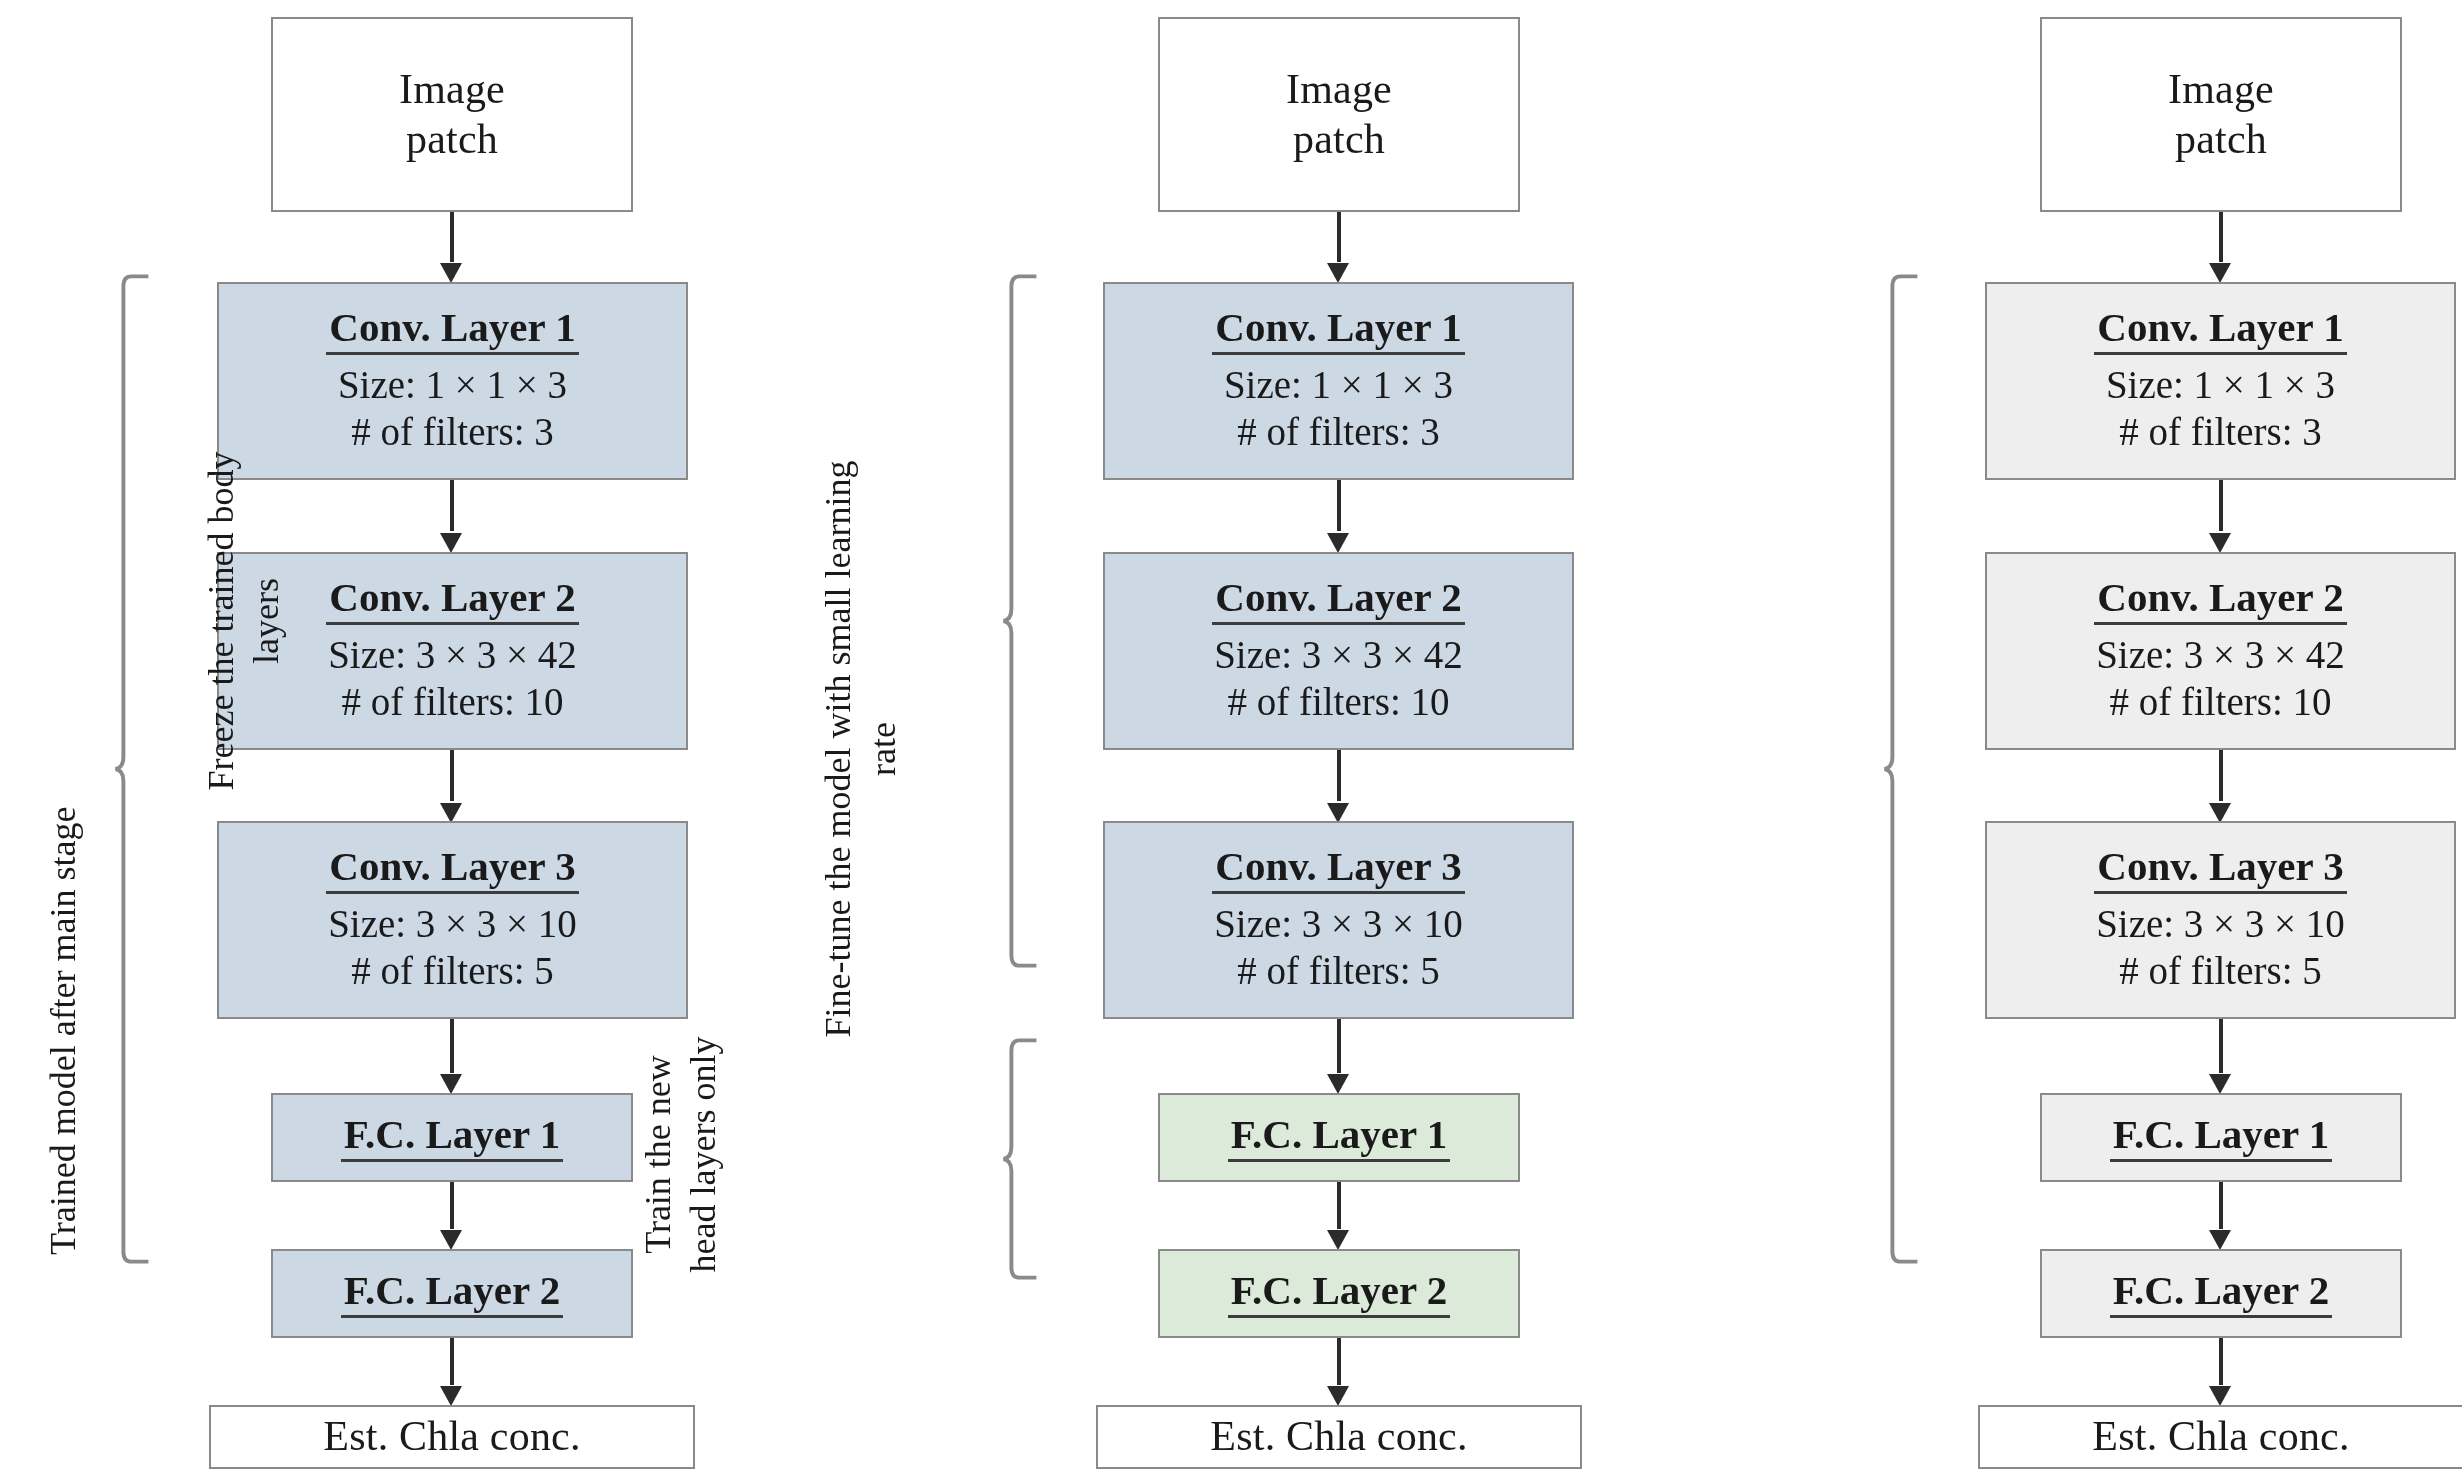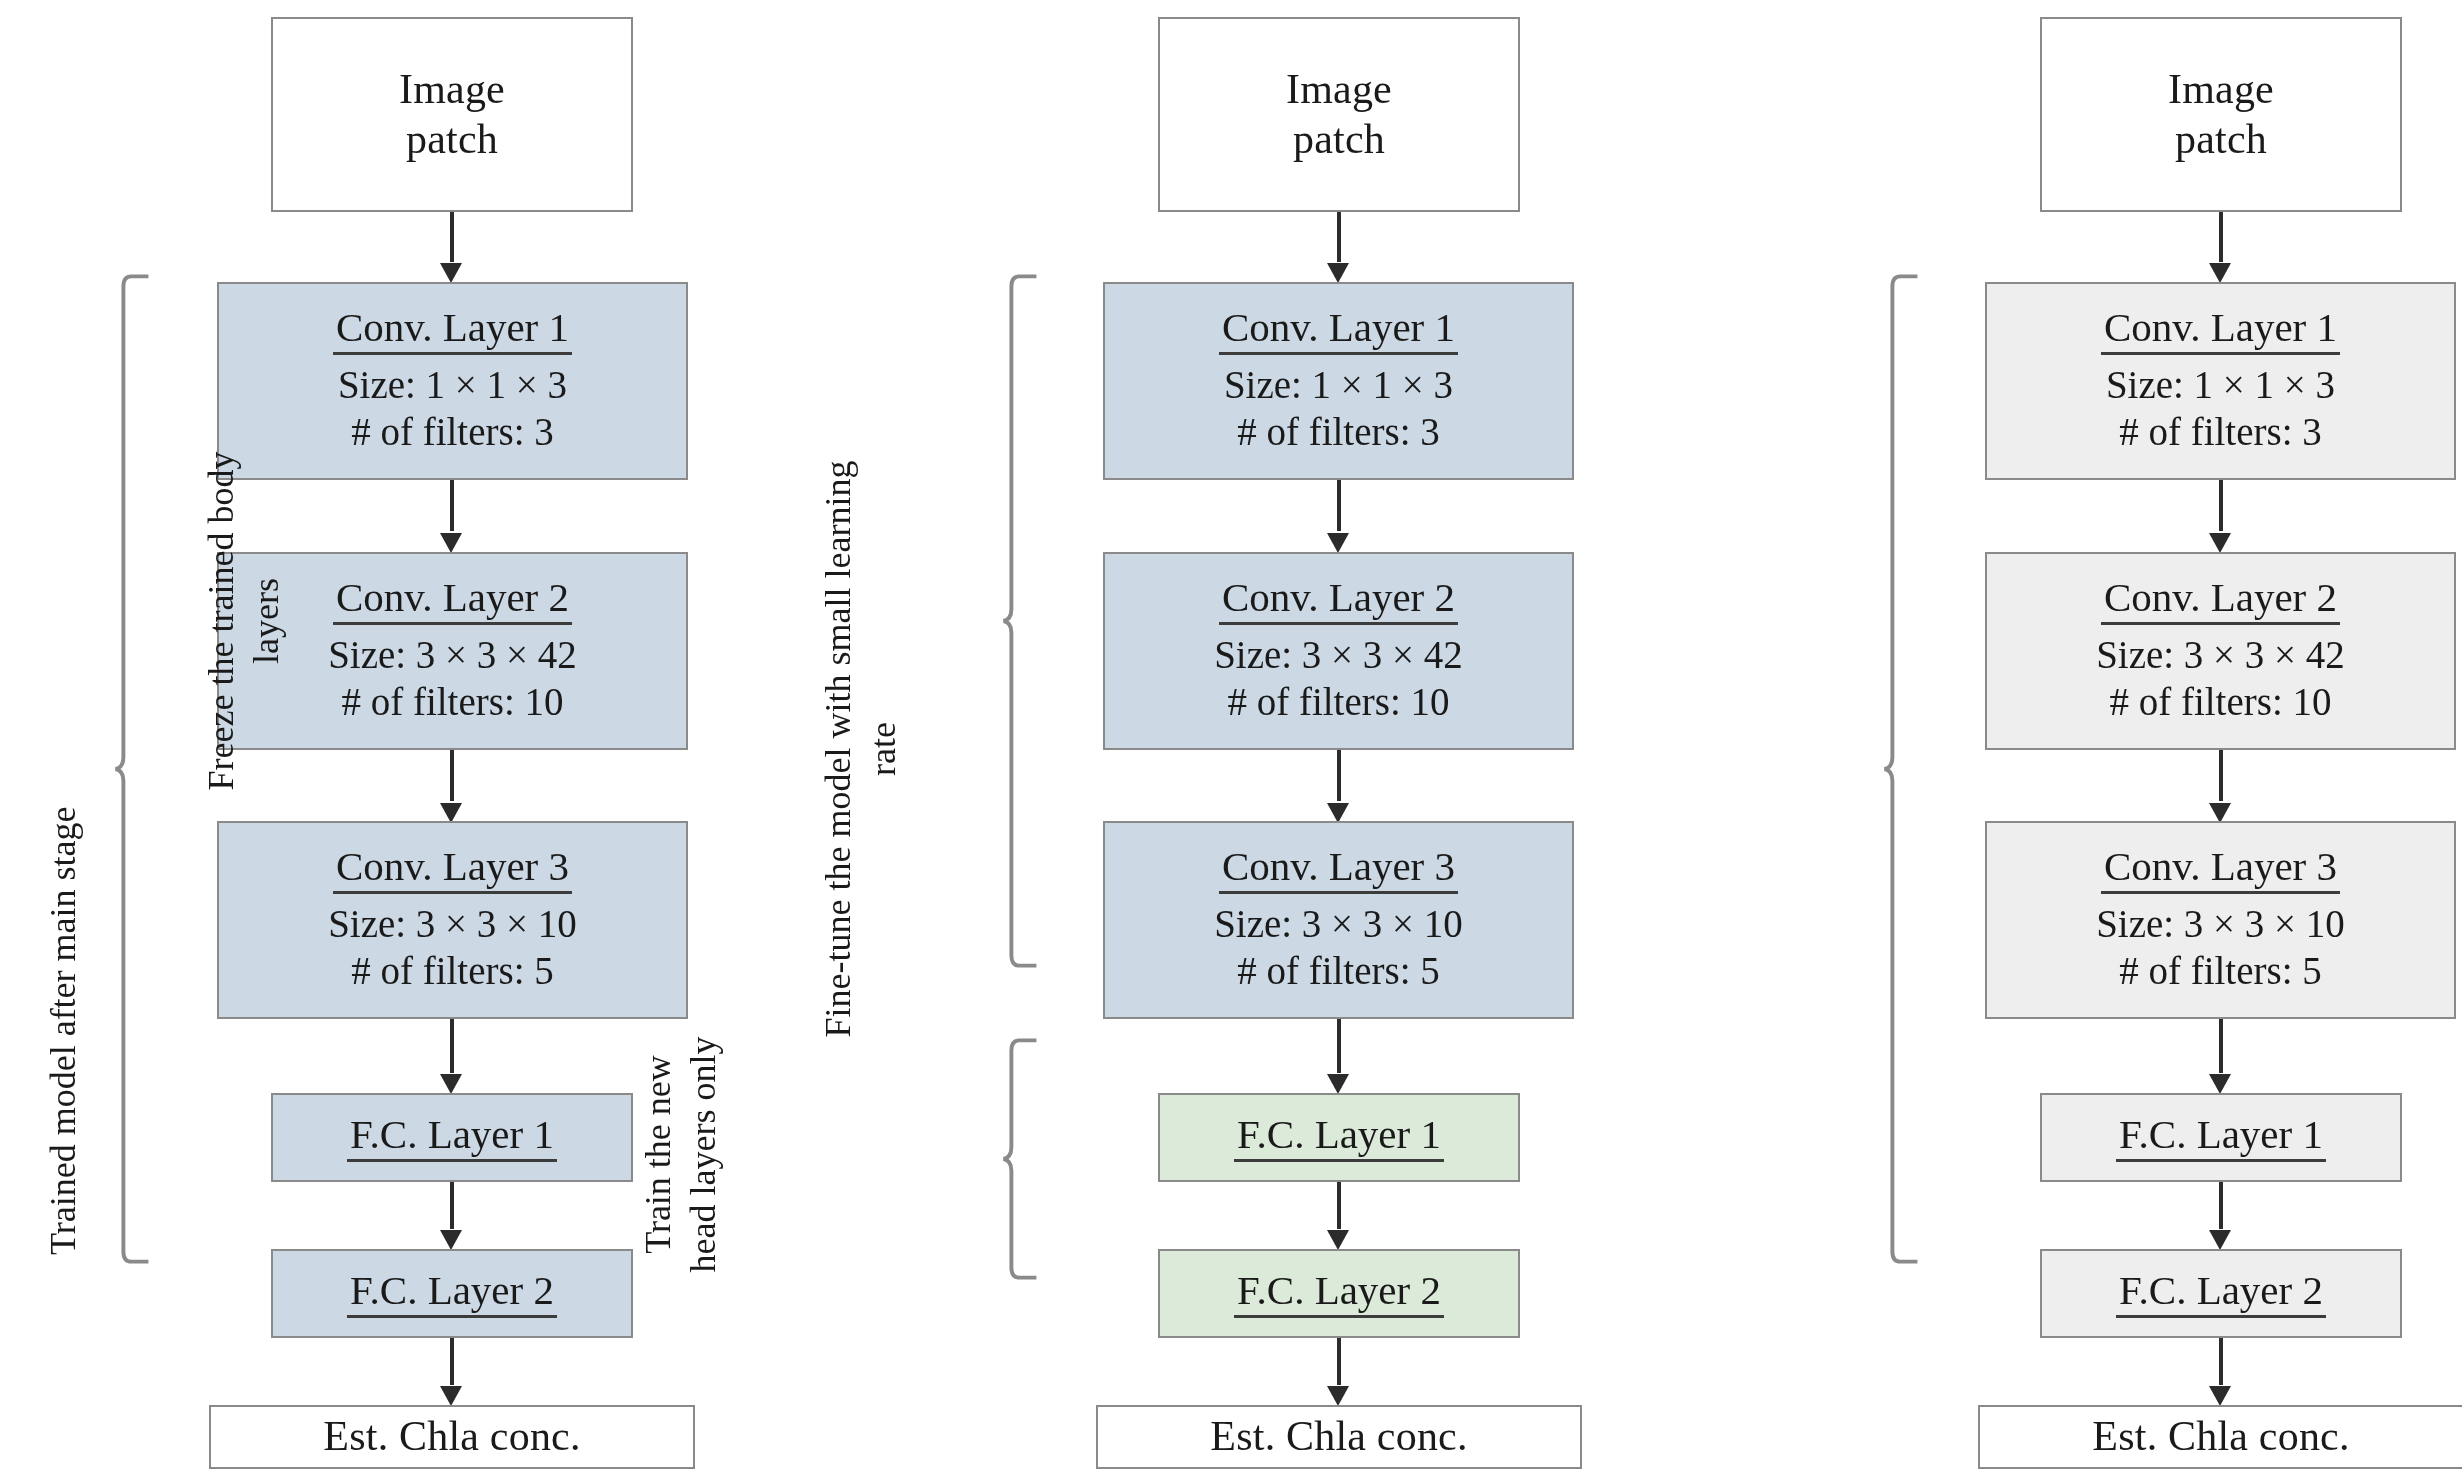--- a/index.html
+++ b/index.html
@@ -36,21 +36,21 @@
   .box.blue  { background: #ccd8e4; }
   .box.green { background: #dceada; }
   .box.gray  { background: #eeeeee; }
 
   .io-label {
     font-size: 42px;
     letter-spacing: 0.2px;
   }
   .box-title {
     font-size: 41px;
-    font-weight: normal;
+    font-weight: bold;
     border-bottom: 3.9px solid #3c3c3c;
     padding: 0 3.1px 2.3px 3.1px;
     line-height: 1.05;
     margin-bottom: 6.2px;
     white-space: nowrap;
   }
   .box-line {
     font-size: 39px;
     white-space: nowrap;
     line-height: 1.22;

